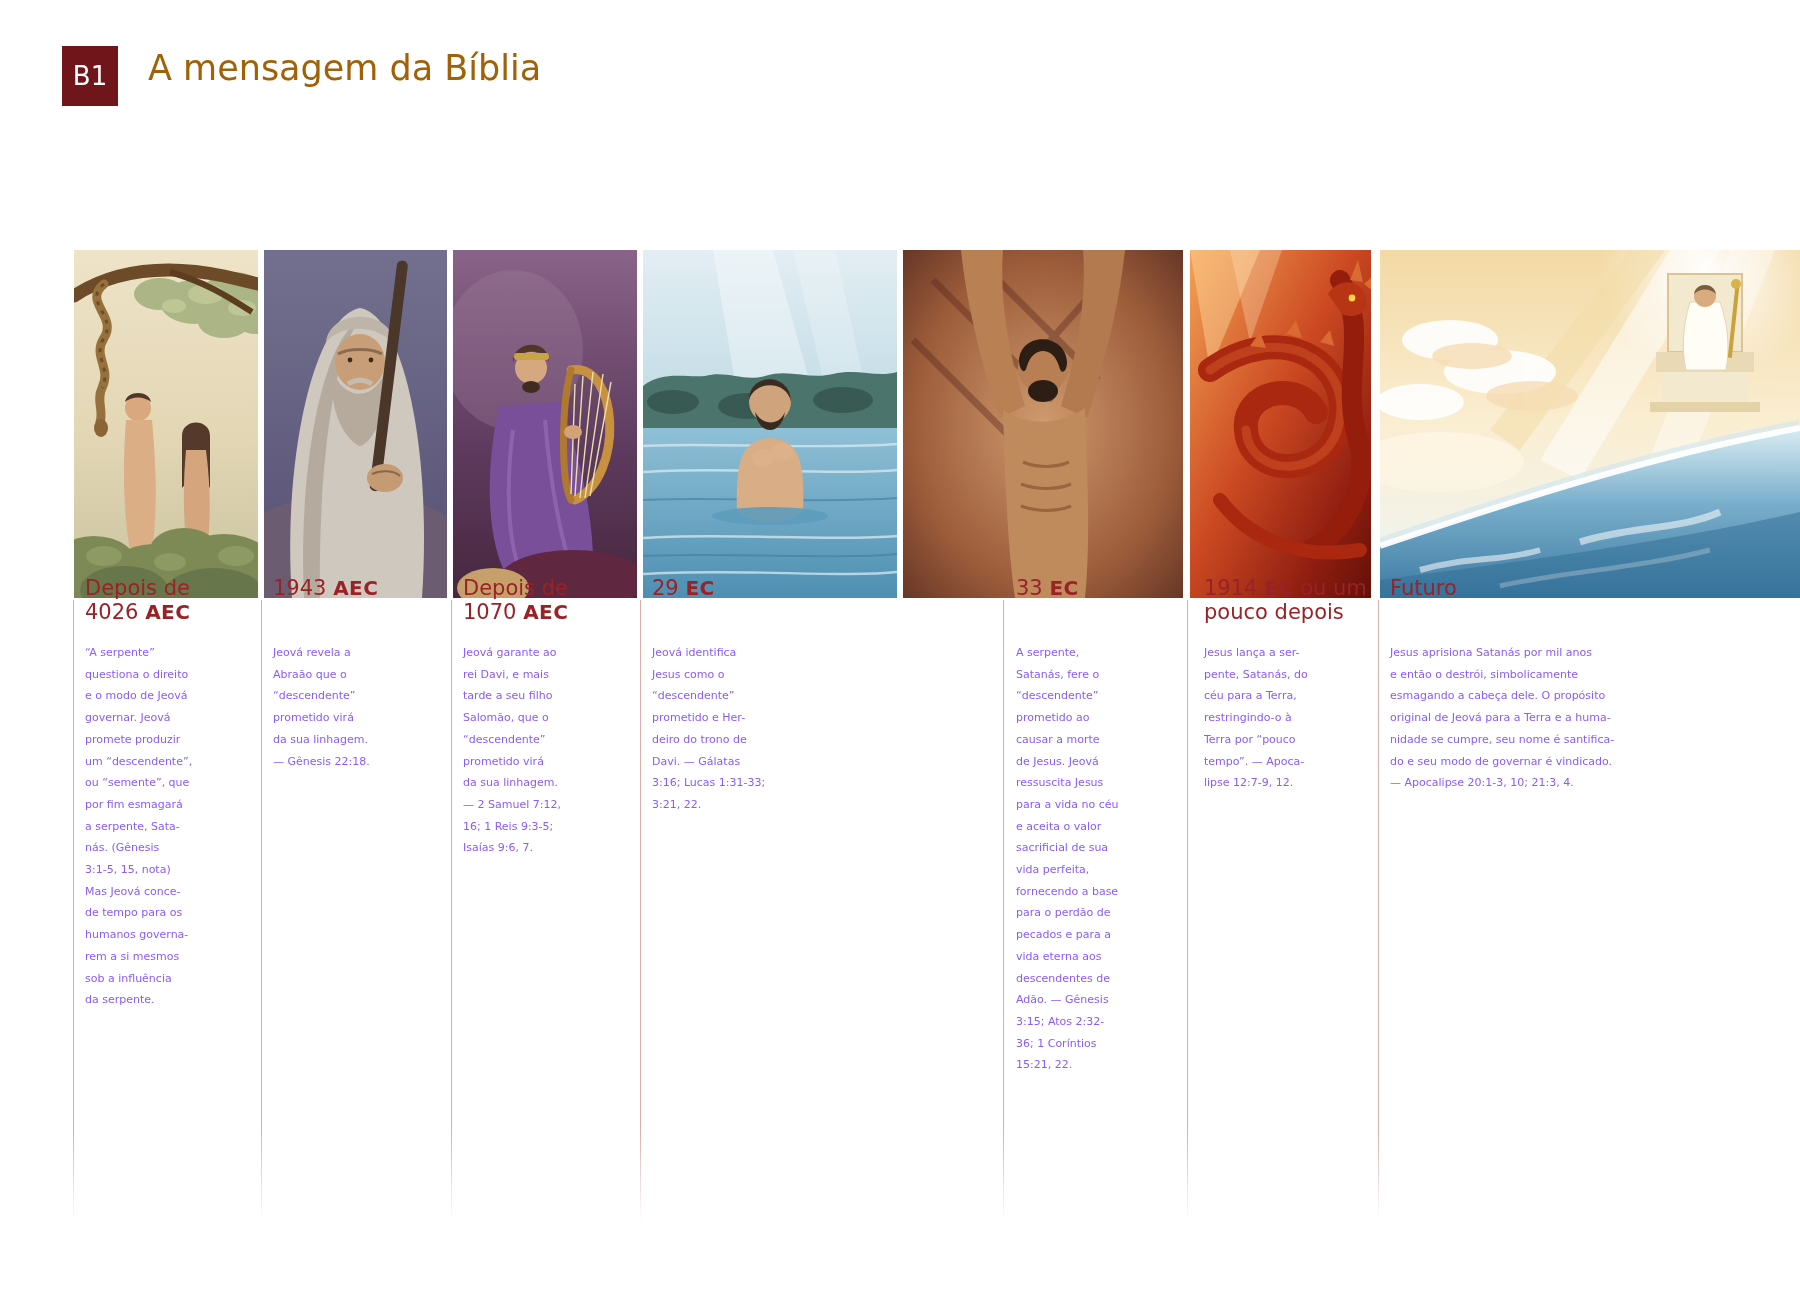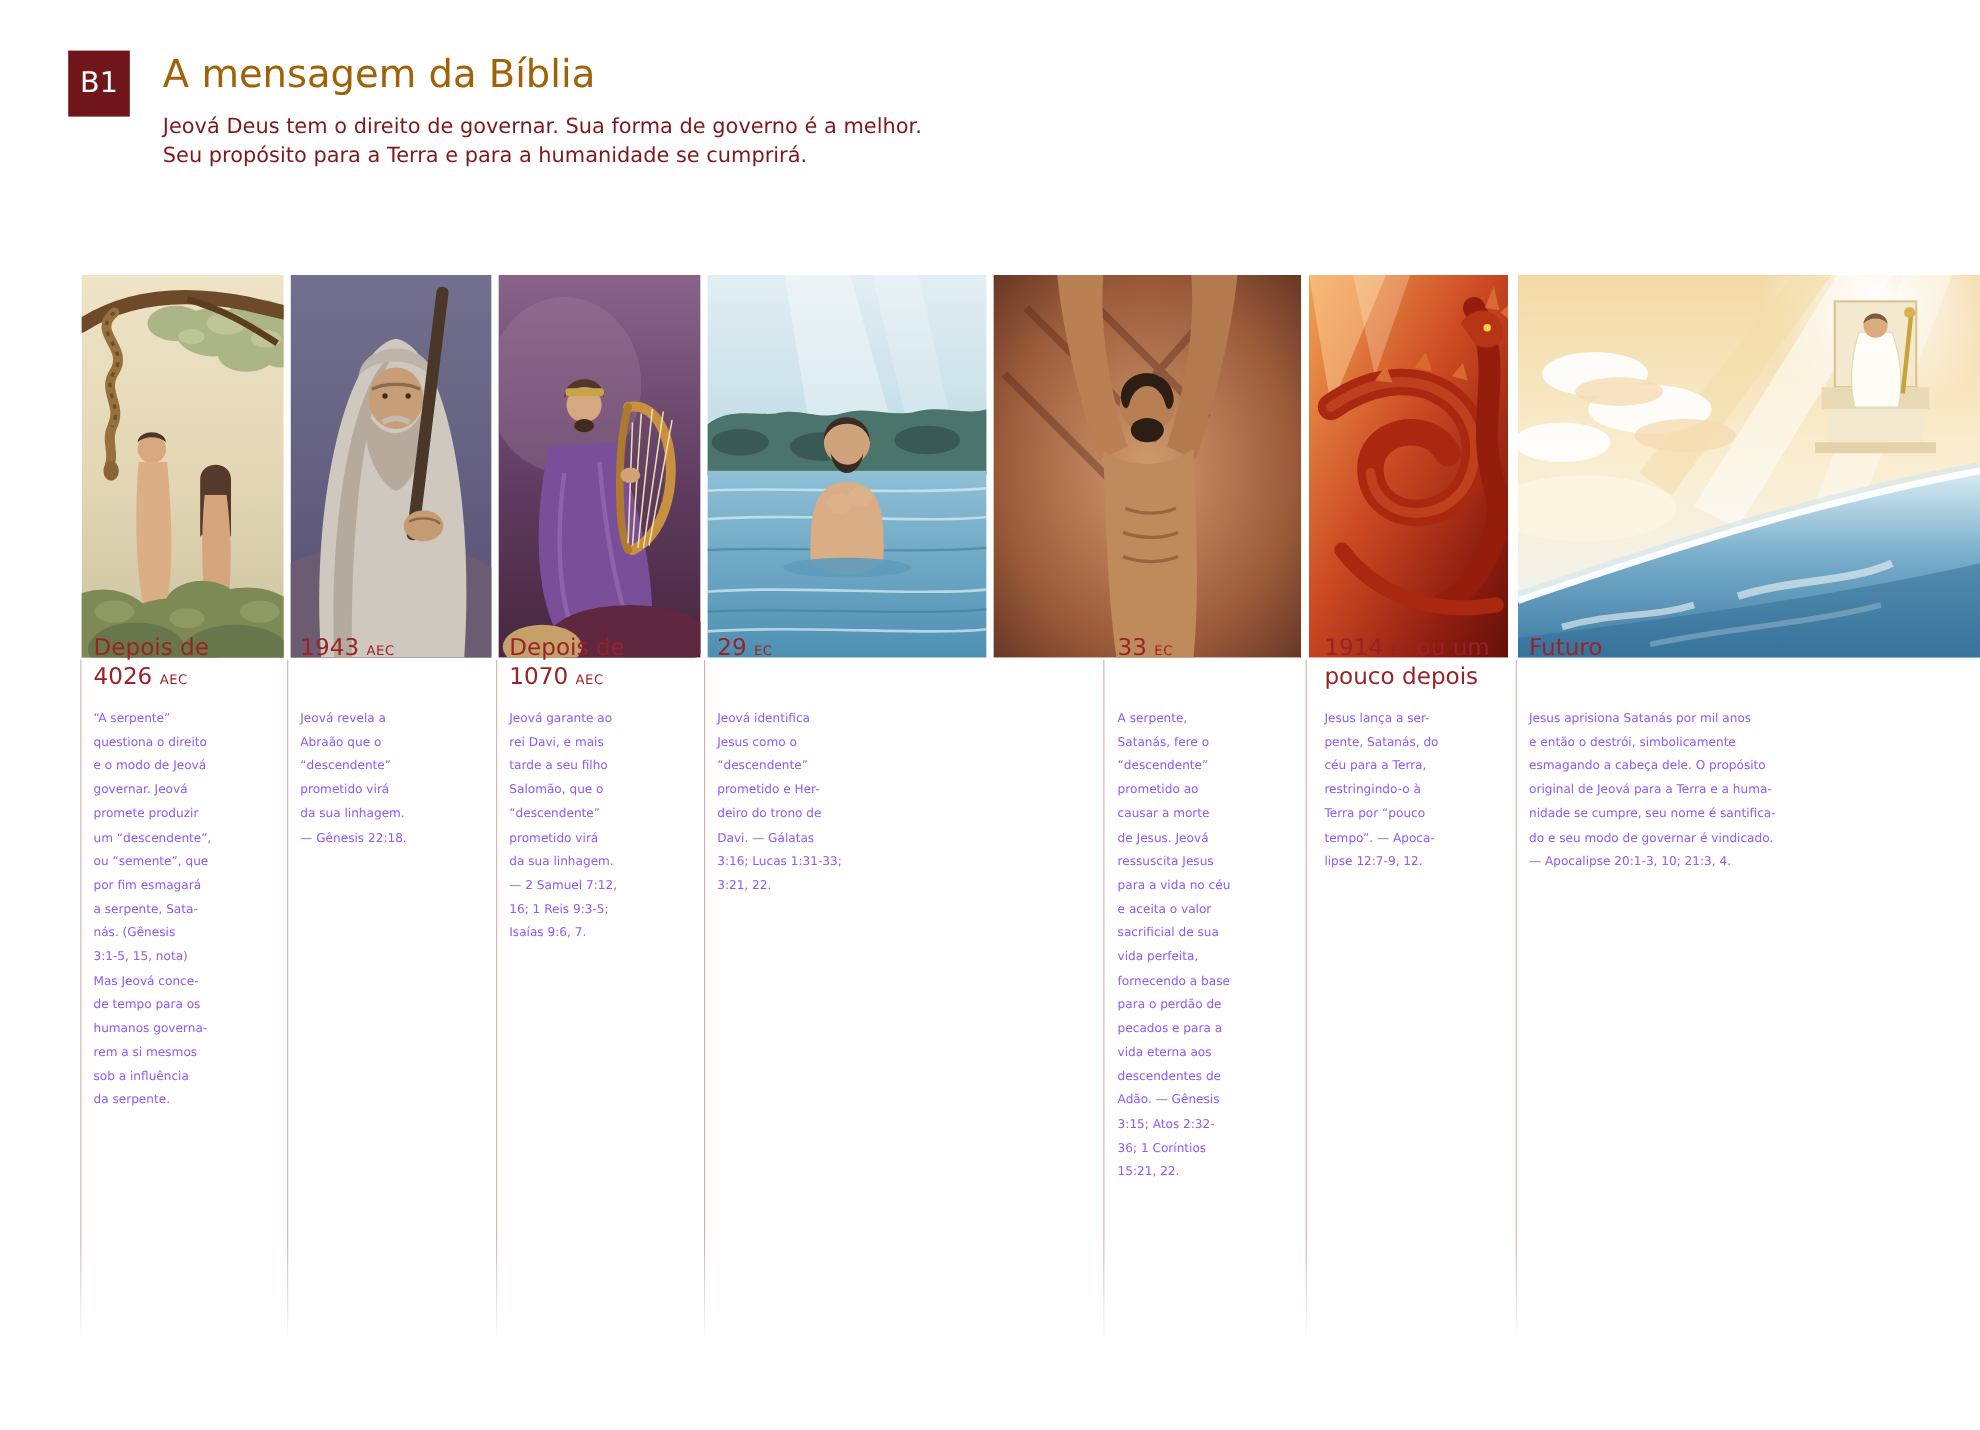--- a/index.html
+++ b/index.html
@@ -20,34 +20,30 @@
   .rule{position:absolute;top:600px;height:622px;width:1px;
         background:linear-gradient(#d9aeac 85%,rgba(217,174,172,0));}
   #r0{left:73px}#r1{left:261px}#r2{left:451px}#r3{left:640px}#r4{left:1003px}
   #r5{left:1187px}#r6{left:1378px}
   
   .col{position:absolute;top:576px;}
   #c1{left:85px;width:170px}#c2{left:273px;width:172px}#c3{left:463px;width:172px}
   #c4{left:652px;width:212px}#c5{left:1016px;width:166px}#c6{left:1204px;width:170px}
   #c7{left:1390px;width:400px}
   .colhead{height:66px;font-size:21px;line-height:24px;color:#9a2227;}
-  .colhead .era{font-size:12px;letter-spacing:0.5px;}
+  .colhead .era{font-size:20px;letter-spacing:0.5px;font-weight:bold;}
   .colbody{font-size:11px;line-height:21.7px;color:#8b5cf6;white-space:pre-line;}
 </style>
 </head>
 <body>
 
 <div id="stage">
 
   <div class="badge">B1</div>
   <div class="title">A mensagem da Bíblia</div>
-  <div class="subtitle">
-    <div>Jeová Deus tem o direito de governar. Sua forma de governo é a melhor.</div>
-    <div>Seu propósito para a Terra e para a humanidade se cumprirá.</div>
-  </div>
 
   <div class="img" id="img1" role="img" aria-label="Serpente numa árvore observando Adão e Eva no Éden">
     <svg viewBox="0 0 184 348" preserveAspectRatio="none">
       <defs>
           <linearGradient id="g1" x1="0" y1="0" x2="0" y2="1">
         <stop offset="0" stop-color="#efe3c8"></stop>
             <stop offset="0.55" stop-color="#e2d6b4"></stop>
         <stop offset="1" stop-color="#c9c2a0"></stop>
           </linearGradient>
         </defs>

